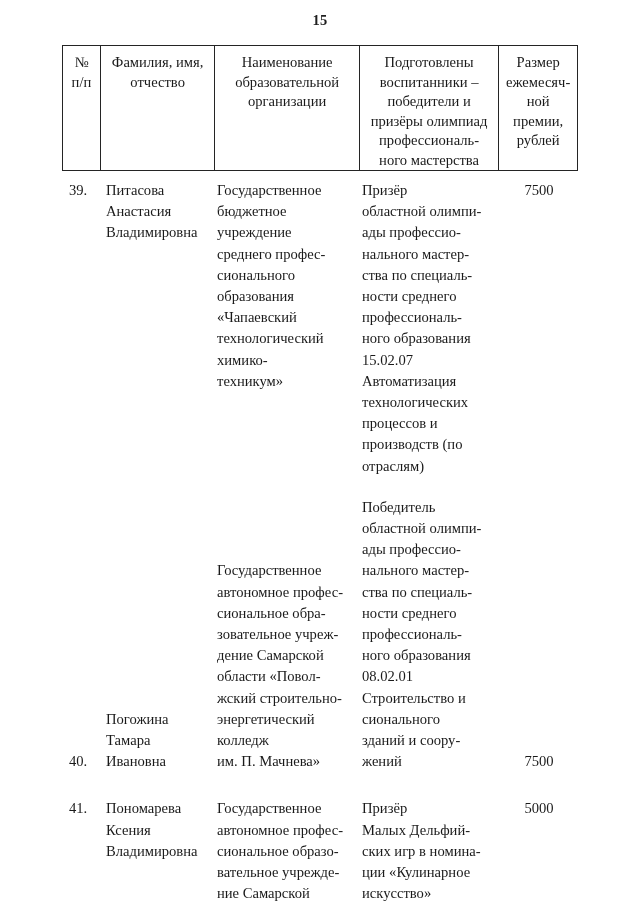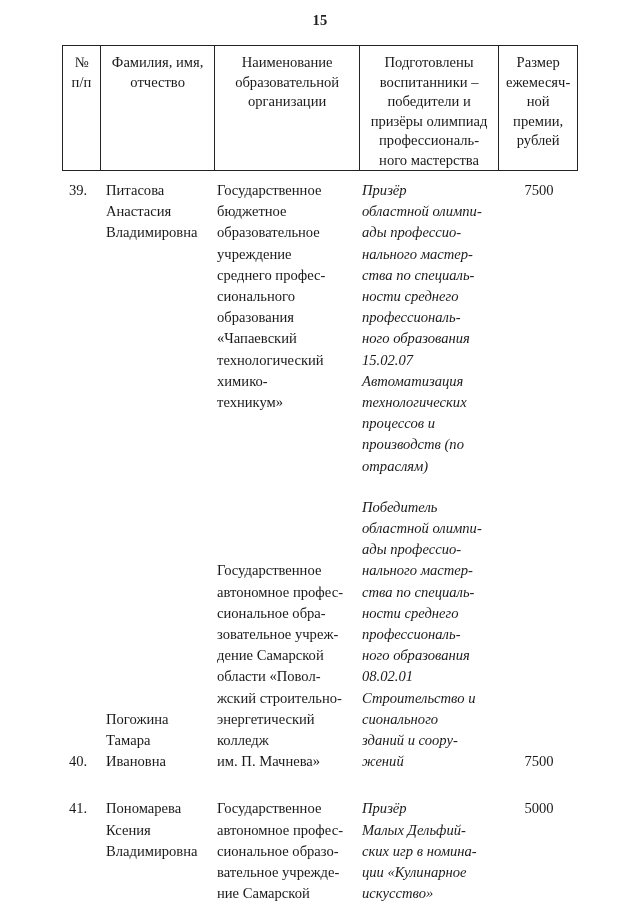--- a/index.html
+++ b/index.html
@@ -99,21 +99,20 @@
     width: 115px;
     padding-left: 6px;
   }
   .td-org {
     width: 145px;
     padding-left: 2px;
   }
   .td-ach {
     width: 140px;
     padding-left: 2px;
-    font-style: italic;
   }
   .td-amount {
     width: 78px;
     text-align: center;
     padding: 0;
   }
 
   .td .ln { display: block; white-space: pre; }
 </style>
 </head>
@@ -160,21 +159,20 @@
       <div class="row row-39">
         <div class="td td-num">39.</div>
         <div class="td td-name">
             <span class="ln">Питасова</span>
             <span class="ln">Анастасия</span>
             <span class="ln">Владимировна</span>
           </div>
         <div class="td td-org">
             <span class="ln">Государственное</span>
             <span class="ln">бюджетное</span>
-            <span class="ln">образовательное</span>
             <span class="ln">учреждение</span>
             <span class="ln">среднего профес-</span>
             <span class="ln">сионального</span>
             <span class="ln">образования</span>
             <span class="ln">«Чапаевский</span>
             <span class="ln">технологический</span>
             <span class="ln">химико-</span>
             <span class="ln">техникум»</span>
           </div>
         <div class="td td-ach">

